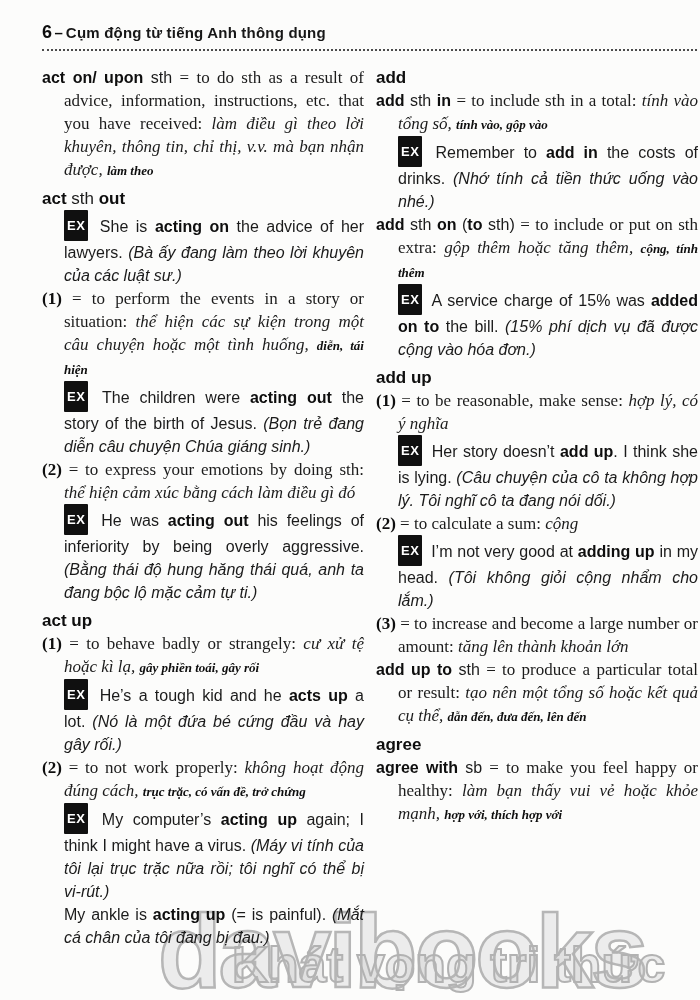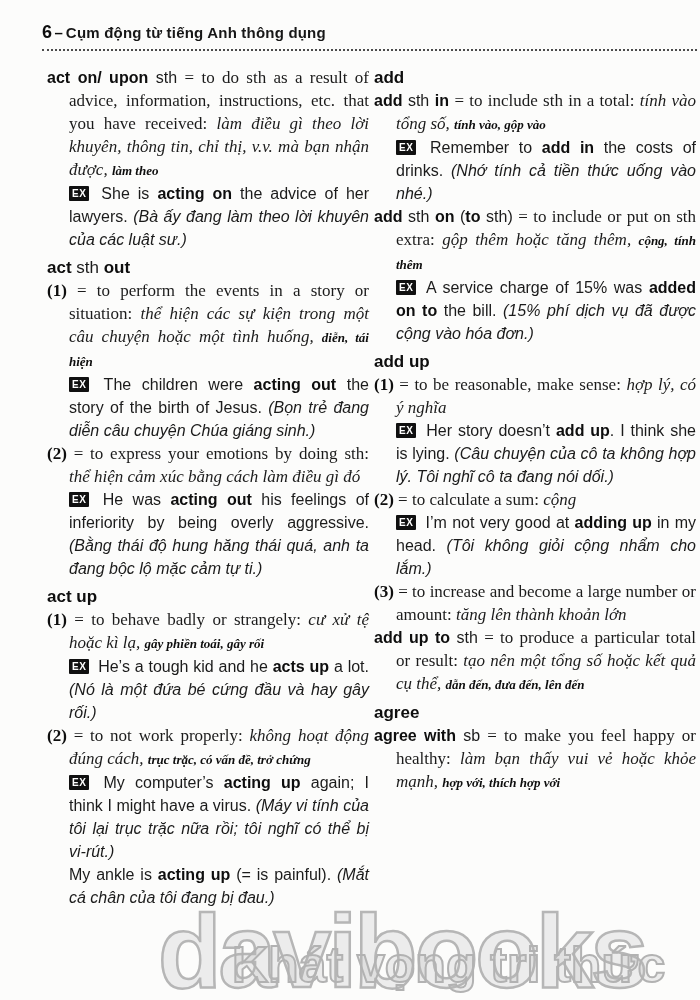--- a/index.html
+++ b/index.html
@@ -21,40 +21,40 @@
     position:absolute; left:158px; top:852px;
     font-size:104px; font-weight:bold; letter-spacing:-3px;
     color:rgba(184,184,184,0.22);margin-top:40px; -webkit-text-stroke:2.5px #b6b6b6;
   }
   .wm-slogan {
     position:absolute; left:232px; top:936px;
     font-size:50px; font-weight:bold; letter-spacing:0px;
     color:rgba(184,184,184,0.22); -webkit-text-stroke:2px #b2b2b2;
   }
 
-  .columns { position:absolute; left:42px; top:66px; width:654px; display:flex; gap:5px; z-index:2;justify-content:flex-end; }
+  .columns { position:absolute; left:42px; top:66px; width:654px; display:flex; gap:12px; z-index:2; }
   .col { width:322px; flex:0 0 322px; }
 
   .block { font-size:16px; line-height:23px; text-align:justify; }
   .blk-entry, .blk-num { padding-left:22px; text-indent:-22px; }
   .blk-ex, .blk-cont { padding-left:22px; }
   .blk-head { margin-top:5px; font-size:17px; }
   .col .blk-head:first-child { margin-top:0; }
 
   .sg-b  { font-weight:bold; color:#0e0e0e; }
   .sg-r  { }
   .sg-ri { font-style:italic; }
   .sg-s  { font-family:"Liberation Serif", serif; font-size:17px; }
   .sg-si { font-family:"Liberation Serif", serif; font-size:17px; font-style:italic; }
   .sg-sb { font-family:"Liberation Serif", serif; font-size:17px; font-weight:bold; color:#0e0e0e; }
   .sg-sbi{ font-family:"Liberation Serif", serif; font-size:13px; font-weight:bold; font-style:italic; color:#0e0e0e; }
   .sg-ex {
     display:inline-block; background:#101010; color:#ffffff;
-    font-weight:bold; font-size:10px; line-height:13px;
-    padding:1px 3px; margin-right:4px; vertical-align:2px;
+    font-weight:bold; font-size:13px; line-height:13px;
+    padding:9px 3px; margin-right:4px; vertical-align:2px;
     text-indent:0; letter-spacing:0.5px; border-radius:1px;
   }
 </style>
 </head>
 <body>
 
 <div class="page">
 
   <div class="header">
     <span class="page-num">6</span><span class="header-dash">–</span><span class="header-title">Cụm động từ tiếng Anh thông dụng</span>
@@ -62,22 +62,22 @@
   <div class="header-rule"></div>
 
   <div class="watermark">
     <div class="wm-brand">davibooks</div>
     <div class="wm-slogan">Khát vọng tri thức</div>
   </div>
 
   <div class="columns">
     <div class="col" id="col-0">
         <div class="block blk-entry"><span class="sg-b">act on/ upon </span><span class="sg-r">sth </span><span class="sg-s">= to do sth as a result of advice, information, instructions, etc. that you have received: </span><span class="sg-si">làm điều gì theo lời khuyên, thông tin, chỉ thị, v.v. mà bạn nhận được, </span><span class="sg-sbi">làm theo</span></div>
+        <div class="block blk-head"><span class="sg-b">act </span><span class="sg-r">sth </span><span class="sg-b">out</span></div>
         <div class="block blk-ex"><span class="sg-ex">EX</span><span class="sg-r"> She is </span><span class="sg-b">acting on </span><span class="sg-r">the advice of her lawyers. </span><span class="sg-ri">(Bà ấy đang làm theo lời khuyên của các luật sư.)</span></div>
-        <div class="block blk-head"><span class="sg-b">act </span><span class="sg-r">sth </span><span class="sg-b">out</span></div>
         <div class="block blk-num"><span class="sg-sb">(1)</span><span class="sg-s"> = to perform the events in a story or situation: </span><span class="sg-si">thể hiện các sự kiện trong một câu chuyện hoặc một tình huống, </span><span class="sg-sbi">diễn, tái hiện</span></div>
         <div class="block blk-ex"><span class="sg-ex">EX</span><span class="sg-r"> The children were </span><span class="sg-b">acting out </span><span class="sg-r">the story of the birth of Jesus. </span><span class="sg-ri">(Bọn trẻ đang diễn câu chuyện Chúa giáng sinh.)</span></div>
         <div class="block blk-num"><span class="sg-sb">(2)</span><span class="sg-s"> = to express your emotions by doing sth: </span><span class="sg-si">thể hiện cảm xúc bằng cách làm điều gì đó</span></div>
         <div class="block blk-ex"><span class="sg-ex">EX</span><span class="sg-r"> He was </span><span class="sg-b">acting out </span><span class="sg-r">his feelings of inferiority by being overly aggressive. </span><span class="sg-ri">(Bằng thái độ hung hăng thái quá, anh ta đang bộc lộ mặc cảm tự ti.)</span></div>
         <div class="block blk-head"><span class="sg-b">act up</span></div>
         <div class="block blk-num"><span class="sg-sb">(1)</span><span class="sg-s"> = to behave badly or strangely: </span><span class="sg-si">cư xử tệ hoặc kì lạ, </span><span class="sg-sbi">gây phiền toái, gây rối</span></div>
         <div class="block blk-ex"><span class="sg-ex">EX</span><span class="sg-r"> He’s a tough kid and he </span><span class="sg-b">acts up </span><span class="sg-r">a lot. </span><span class="sg-ri">(Nó là một đứa bé cứng đầu và hay gây rối.)</span></div>
         <div class="block blk-num"><span class="sg-sb">(2)</span><span class="sg-s"> = to not work properly: </span><span class="sg-si">không hoạt động đúng cách, </span><span class="sg-sbi">trục trặc, có vấn đề, trở chứng</span></div>
         <div class="block blk-ex"><span class="sg-ex">EX</span><span class="sg-r"> My computer’s </span><span class="sg-b">acting up </span><span class="sg-r">again; I think I might have a virus. </span><span class="sg-ri">(Máy vi tính của tôi lại trục trặc nữa rồi; tôi nghĩ có thể bị vi-rút.)</span></div>
         <div class="block blk-cont"><span class="sg-r">My ankle is </span><span class="sg-b">acting up </span><span class="sg-r">(= is painful). </span><span class="sg-ri">(Mắt cá chân của tôi đang bị đau.)</span></div>

